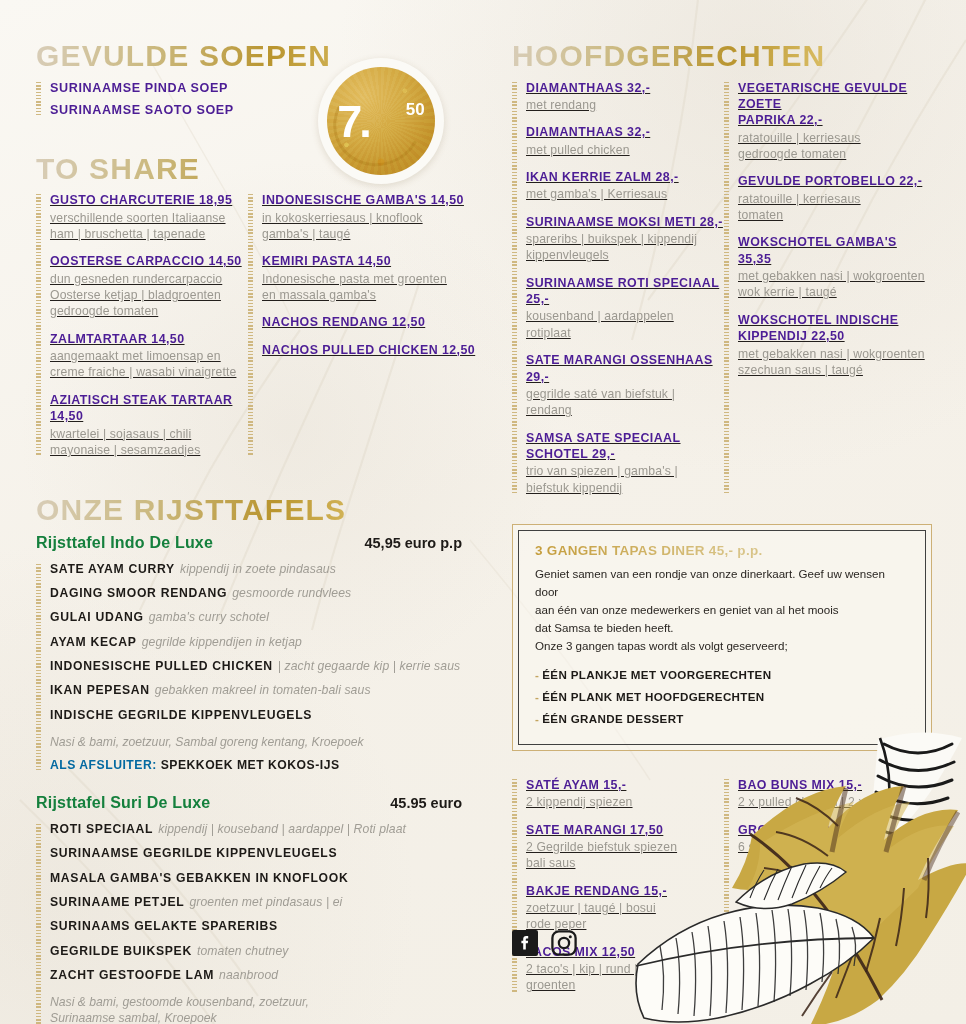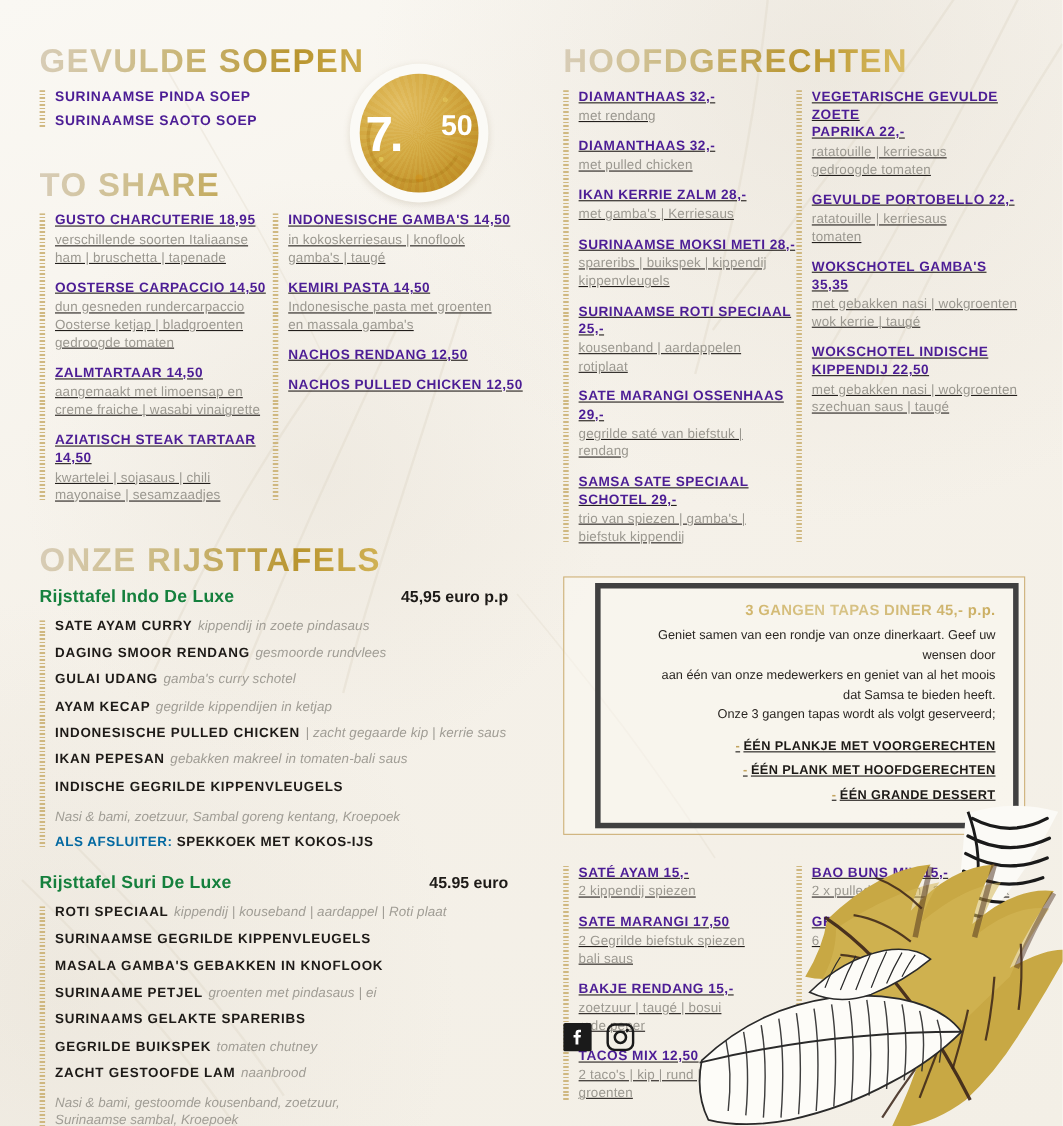--- a/index.html
+++ b/index.html
@@ -134,21 +134,21 @@
   .price-text {
     position: relative; z-index: 2;
     color: #fff;
     font-weight: 700;
     letter-spacing: -1px;
     line-height: 1;
     display: flex; align-items: flex-start;
   }
   .price-main { font-size: 45px; }
   .price-dot  { font-size: 45px; margin: 0 0 0 -2px; }
-  .price-cents{ font-size: 26px; margin-top: 2px; letter-spacing: 0; margin-left: 35px; }
+  .price-cents{ font-size: 17px; margin-top: 2px; letter-spacing: 0; margin-left: 35px; }
 
   
   .rt-head {
     display: flex; align-items: baseline; justify-content: space-between;
     margin: 2px 0 10px 0;
   }
   .rt-name  { font-size: 16px; font-weight: 700; letter-spacing: .2px; color: #15803d; }
   .rt-price { font-size: 14.5px; font-weight: 700; color: #1d1a17; padding-right: 26px; }
 
   .rt-line { margin-bottom: 8.5px; font-size: 12.2px; line-height: 1.3; }
@@ -168,37 +168,36 @@
 
   
   .tapas-box {
     position: relative;
     border: 1px solid #cdb076;
     padding: 5px;
     margin-top: 2px;
     background: rgba(252,250,245,.45);
   }
   .tapas-inner {
-    border: 5px solid #404040;
+    border: 1px solid #404040;
     padding: 12px 16px 14px 16px;
-    text-align: right;
-    margin-left: 23px;
+    text-align: left;
   }
   .tapas-title {
     font-size: 13.5px; font-weight: 700; letter-spacing: .3px;
     margin-bottom: 7px;
     background-image: linear-gradient(90deg, #c49c3a 0%, #d9c58a 55%, #cbae62 100%);
     -webkit-background-clip: text; background-clip: text;
     color: transparent; -webkit-text-fill-color: transparent;
   }
   .tapas-p { font-size: 11.6px; line-height: 1.55; color: #2a2622; }
   .tapas-bullets { margin-top: 9px; }
   .tapas-b {
     font-size: 11.6px; font-weight: 700; letter-spacing: .35px;
-    color: #1d1a17; line-height: 1.9; text-decoration: underline;
+    color: #1d1a17; line-height: 1.9;
   }
   .tapas-b .dash { color: #c3a45f; margin-right: 3px; }
 
   
   .social { position: absolute; left: 512px; top: 930px; display: flex; gap: 13px; }
   .social svg { display: block; }
 
   
   .fg-leaves { position: absolute; right: -6px; bottom: -8px; width: 340px; height: 300px; pointer-events: none; }
 </style>

